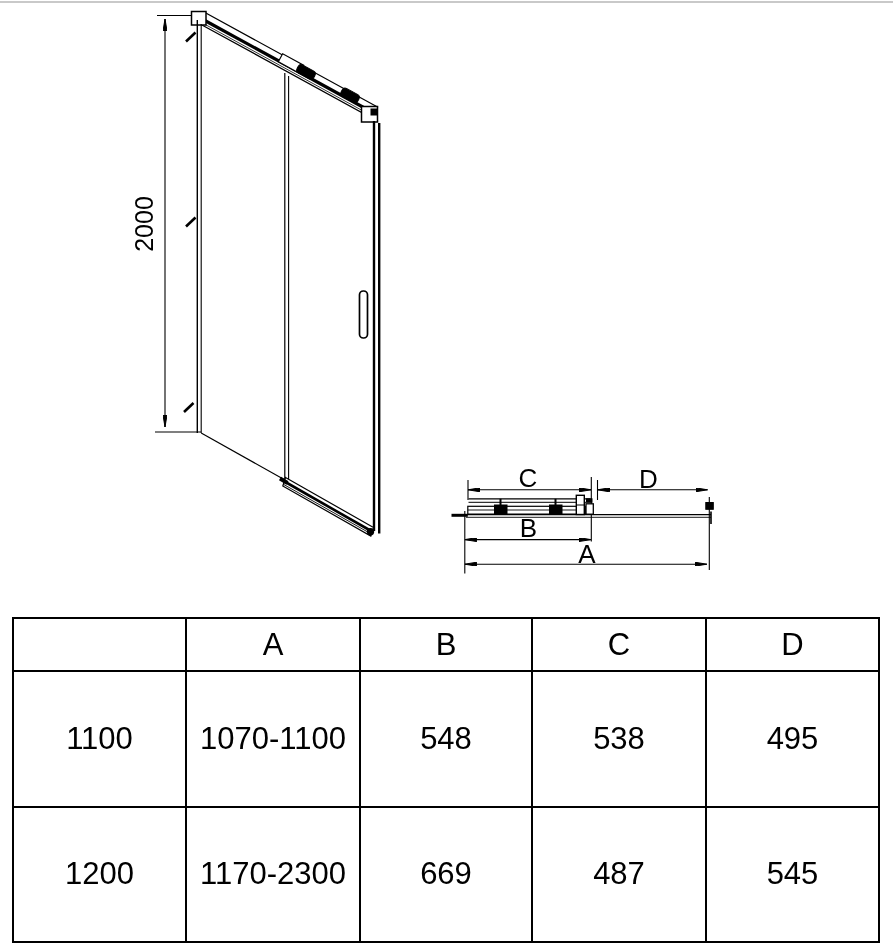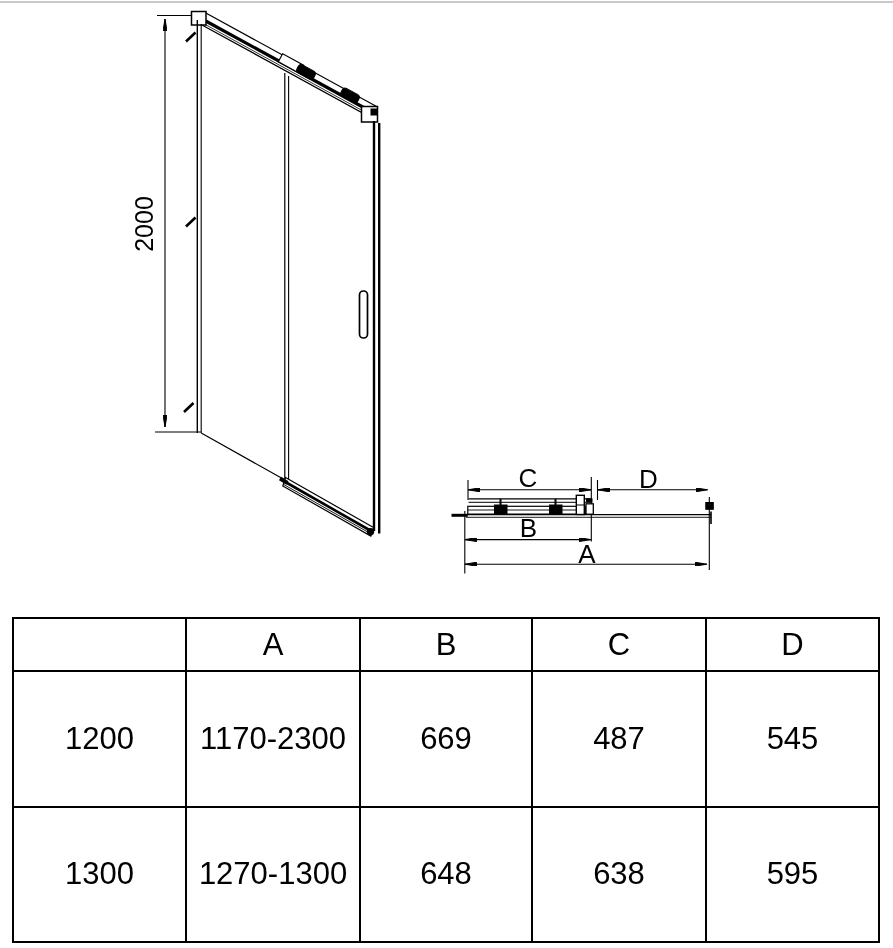--- a/index.html
+++ b/index.html
@@ -140,29 +140,29 @@
       </colgroup>
       <tbody>
           <tr style="height:53px">
         <th></th>
         <th>A</th>
         <th>B</th>
         <th>C</th>
         <th>D</th>
       </tr>
       <tr>
+        <td>1100</td>
+        <td>1070-1100</td>
+        <td>548</td>
+        <td>538</td>
+        <td>495</td>
+      </tr>
+      <tr>
         <td>1200</td>
         <td>1170-2300</td>
         <td>669</td>
         <td>487</td>
         <td>545</td>
-      </tr>
-      <tr>
-        <td>1300</td>
-        <td>1270-1300</td>
-        <td>648</td>
-        <td>638</td>
-        <td>595</td>
       </tr>
     </tbody>
       </table>
   </div>
 </div>
 
 </body></html>

